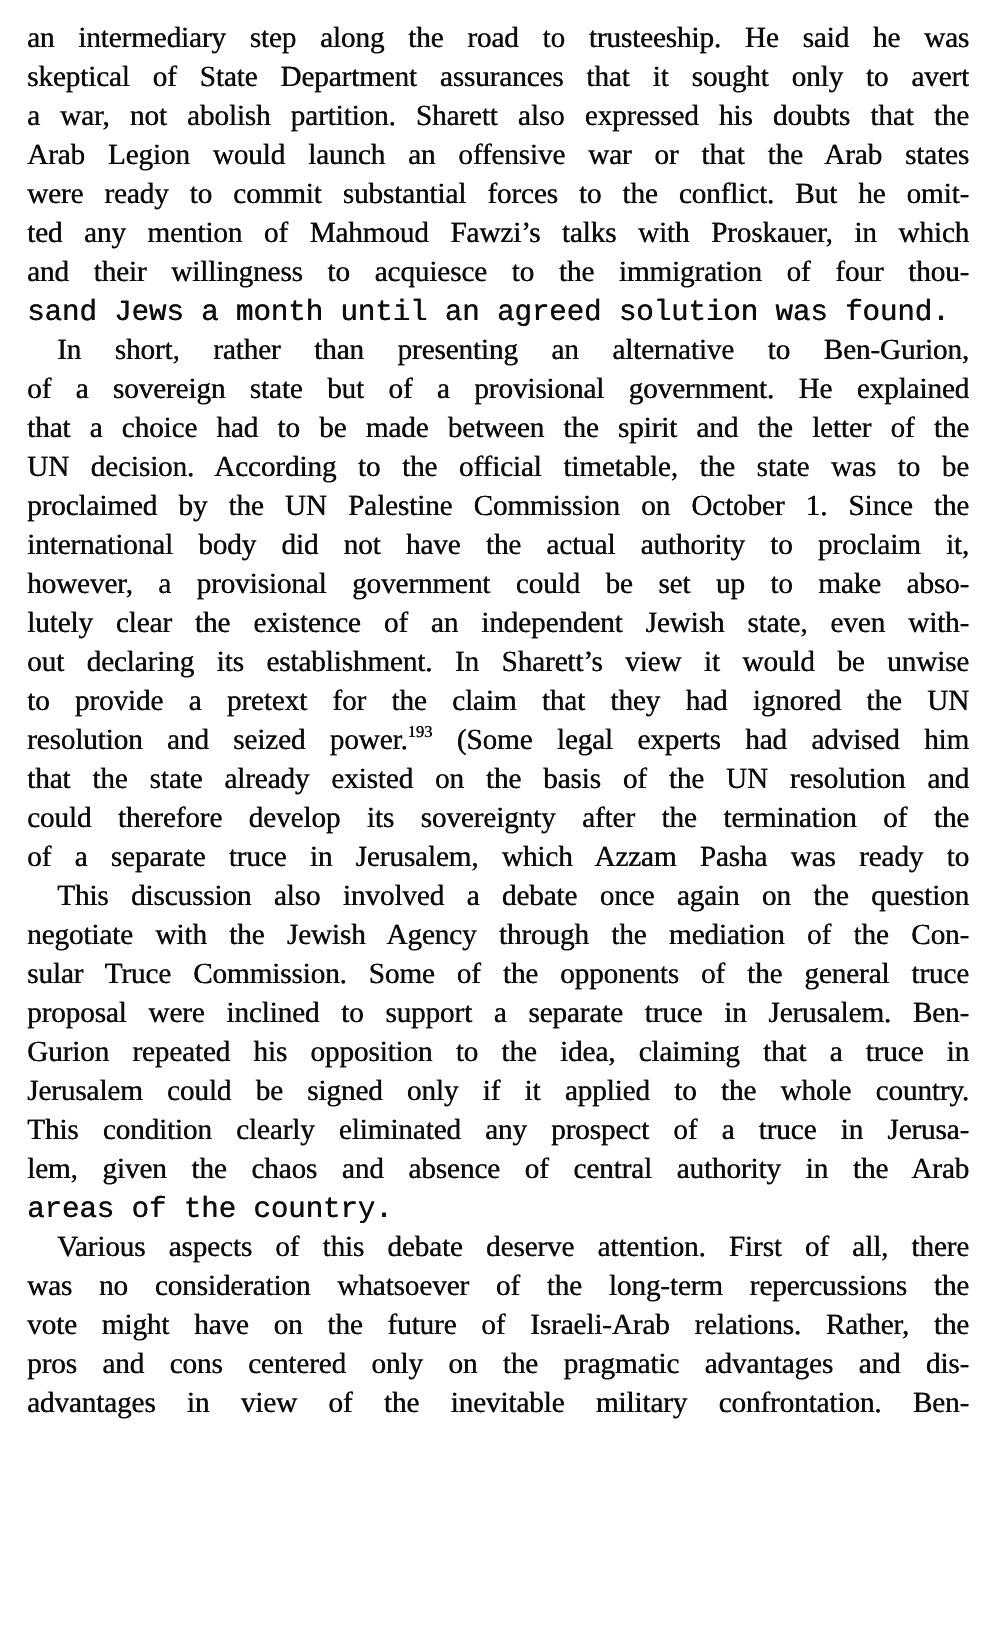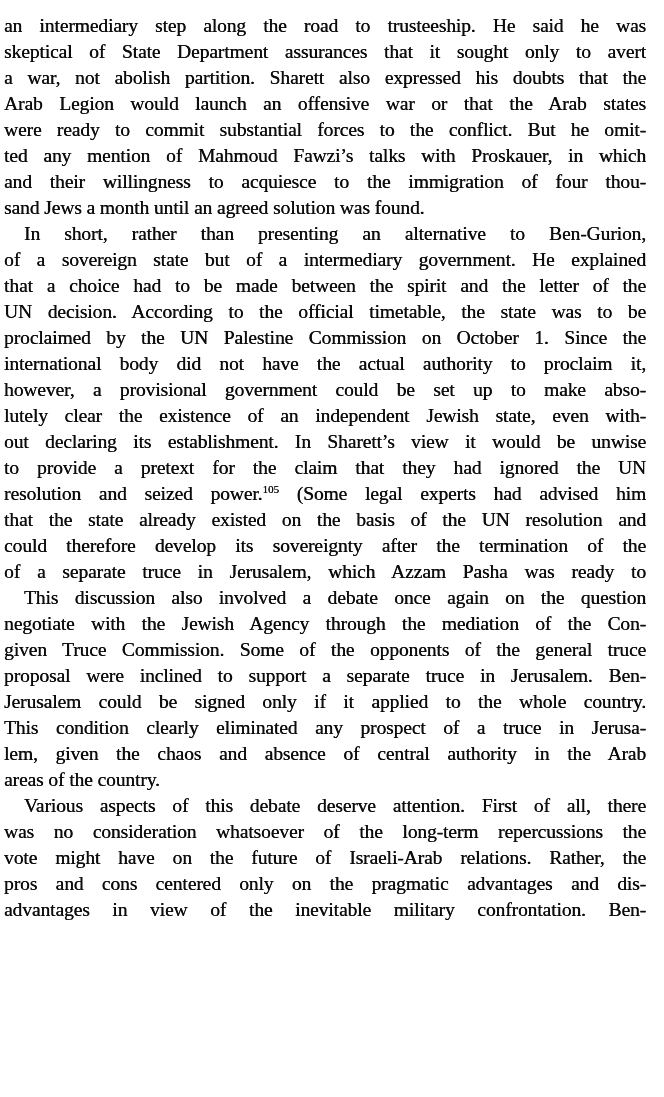--- a/index.html
+++ b/index.html
@@ -9,21 +9,21 @@
   }
   body {
     width: 664px;
     height: 1097px;
     overflow: hidden;
   }
   .page {
     box-sizing: border-box;
     width: 664px;
     height: 1097px;
-    padding: 13px 18px 0 4px;
+    padding: 13px 18px 0 18px;
     background: #ffffff;
     color: #0d0d0d;
     font-family: "Liberation Serif", serif;
     font-size: 19.5px;
     line-height: 26px;
     letter-spacing: -0.1px;
     text-shadow: 0.3px 0 0 currentColor; 
   }
   .para {
     margin: 0;
@@ -32,20 +32,21 @@
     height: 26px;
     overflow: hidden;
     text-align: justify;
     text-align-last: justify;
   }
   .line.indent {
     text-indent: 20px;
   }
   .line.endp {
     text-align-last: left;
+    font-family: Liberation Mono, monospace;
   }
   sup.noteref {
     font-size: 11px;
     line-height: 0;
     letter-spacing: 0;
     vertical-align: super;
   }
 </style>
 </head>
 <body>
@@ -58,40 +59,41 @@
     <div class="line">a war, not abolish partition. Sharett also expressed his doubts that the</div>
     <div class="line">Arab Legion would launch an offensive war or that the Arab states</div>
     <div class="line">were ready to commit substantial forces to the conflict. But he omit-</div>
     <div class="line">ted any mention of Mahmoud Fawzi’s talks with Proskauer, in which</div>
     <div class="line">and their willingness to acquiesce to the immigration of four thou-</div>
     <div class="line endp">sand Jews a month until an agreed solution was found.</div>
   </div>
 
   <div class="para">
     <div class="line indent">In short, rather than presenting an alternative to Ben-Gurion,</div>
-    <div class="line">of a sovereign state but of a intermediary government. He explained</div>
+    <div class="line">of a sovereign state but of a provisional government. He explained</div>
     <div class="line">that a choice had to be made between the spirit and the letter of the</div>
     <div class="line">UN decision. According to the official timetable, the state was to be</div>
     <div class="line">proclaimed by the UN Palestine Commission on October 1. Since the</div>
     <div class="line">international body did not have the actual authority to proclaim it,</div>
     <div class="line">however, a provisional government could be set up to make abso-</div>
     <div class="line">lutely clear the existence of an independent Jewish state, even with-</div>
     <div class="line">out declaring its establishment. In Sharett’s view it would be unwise</div>
     <div class="line">to provide a pretext for the claim that they had ignored the UN</div>
-    <div class="line"><span>resolution and seized power.</span><sup class="noteref">105</sup><span> (Some legal experts had advised him</span></div>
+    <div class="line"><span>resolution and seized power.</span><sup class="noteref">193</sup><span> (Some legal experts had advised him</span></div>
     <div class="line">that the state already existed on the basis of the UN resolution and</div>
     <div class="line">could therefore develop its sovereignty after the termination of the</div>
   </div>
 
   <div class="para">
     <div class="line">of a separate truce in Jerusalem, which Azzam Pasha was ready to</div>
     <div class="line indent">This discussion also involved a debate once again on the question</div>
     <div class="line">negotiate with the Jewish Agency through the mediation of the Con-</div>
-    <div class="line">given Truce Commission. Some of the opponents of the general truce</div>
+    <div class="line">sular Truce Commission. Some of the opponents of the general truce</div>
     <div class="line">proposal were inclined to support a separate truce in Jerusalem. Ben-</div>
+    <div class="line">Gurion repeated his opposition to the idea, claiming that a truce in</div>
     <div class="line">Jerusalem could be signed only if it applied to the whole country.</div>
     <div class="line">This condition clearly eliminated any prospect of a truce in Jerusa-</div>
     <div class="line">lem, given the chaos and absence of central authority in the Arab</div>
     <div class="line endp">areas of the country.</div>
   </div>
 
   <div class="para">
     <div class="line indent">Various aspects of this debate deserve attention. First of all, there</div>
     <div class="line">was no consideration whatsoever of the long-term repercussions the</div>
     <div class="line">vote might have on the future of Israeli-Arab relations. Rather, the</div>

